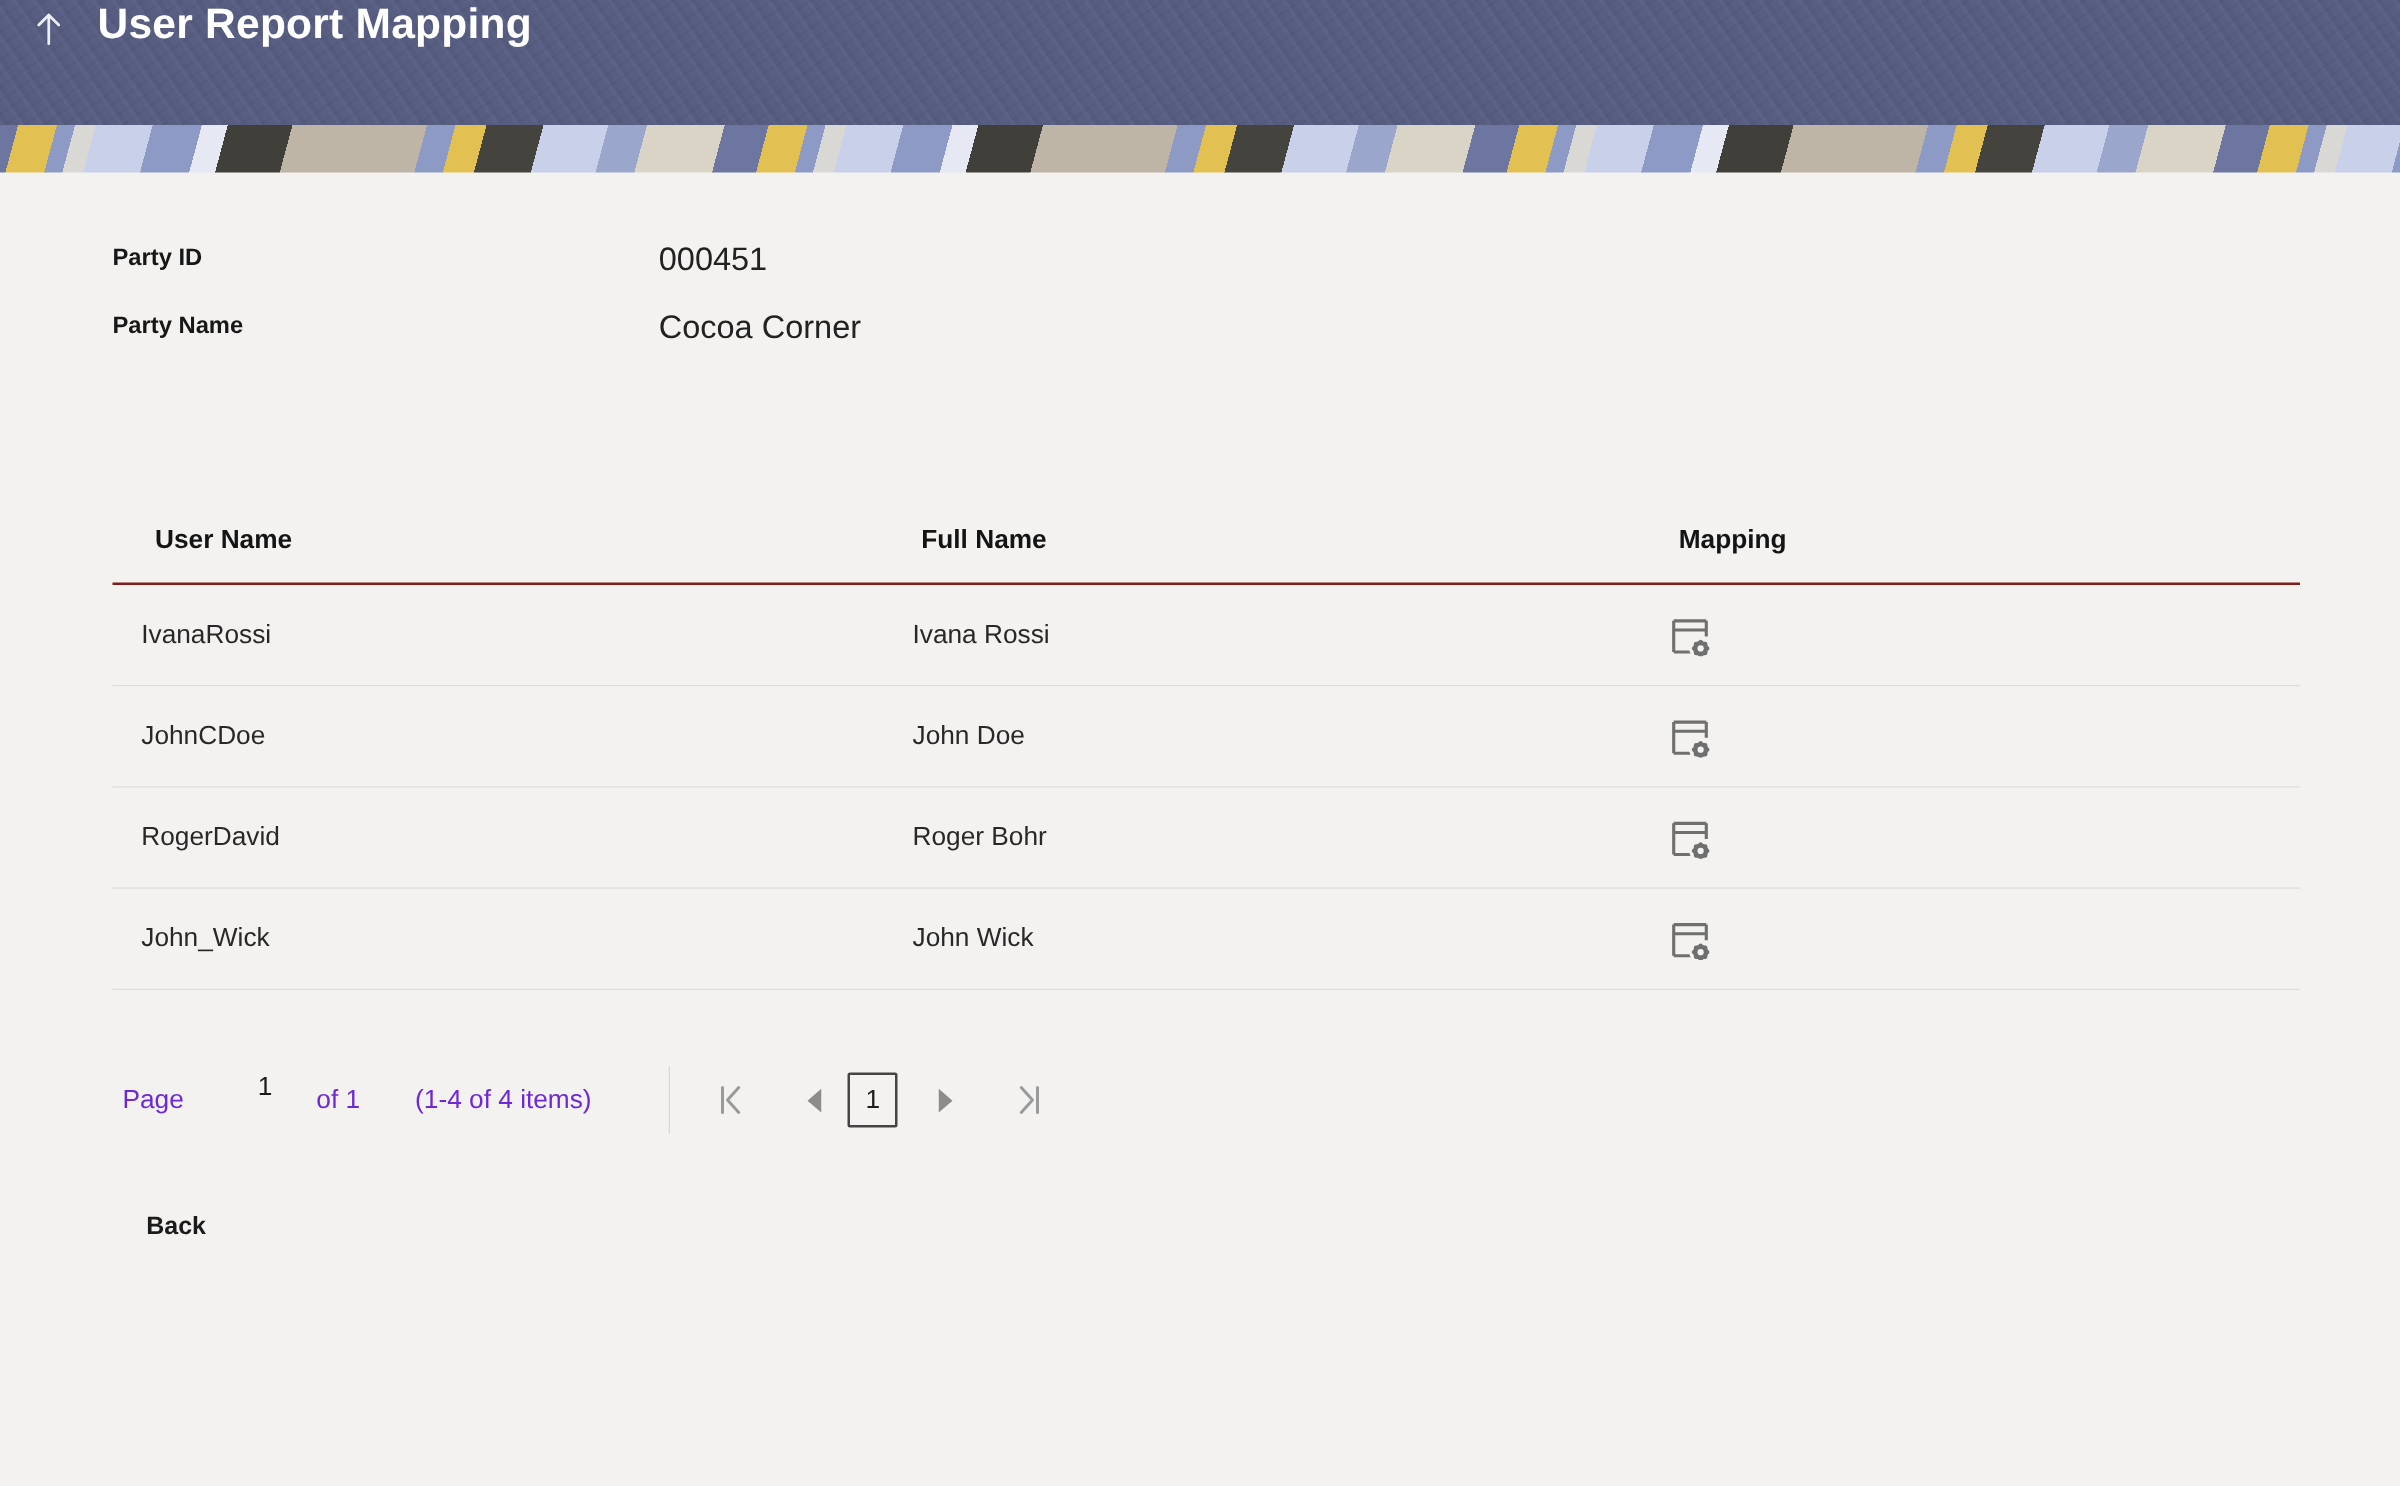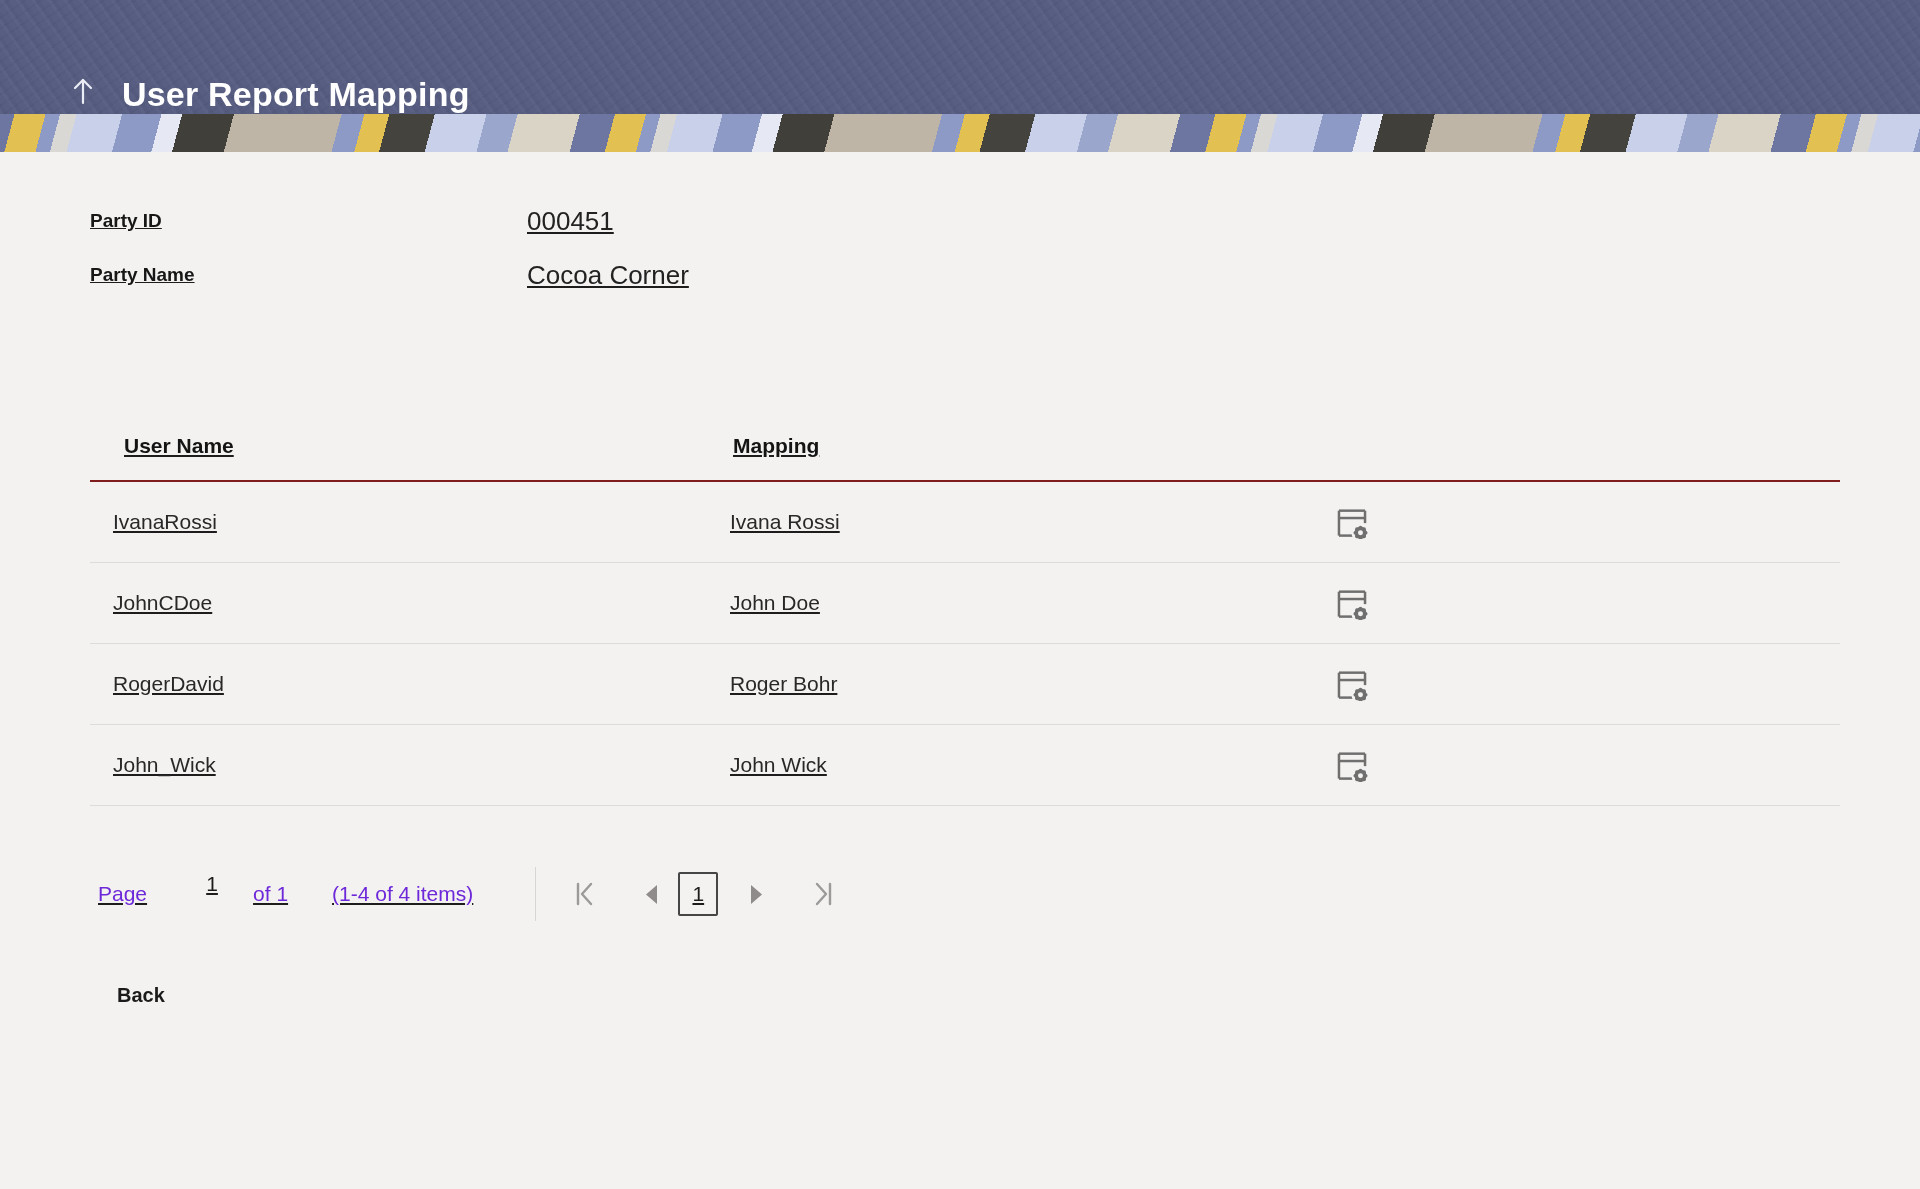--- a/index.html
+++ b/index.html
@@ -1,41 +1,40 @@
 <!DOCTYPE html>
 <html><head>
 <meta charset="utf-8">
 <style>
   * { margin:0; padding:0; box-sizing:border-box; }
   html,body { width:1920px; height:1189px; overflow:hidden; }
   body { font-family:"Liberation Sans", sans-serif; background:#f4f2f0; color:#1d1d1d; }
 
   
   .topbar {
-    height:114px; background:#575e82; display:flex; align-items:flex-end;
+    height:100px; background:#575e82; display:flex; align-items:flex-start;
     background-image:
       repeating-linear-gradient(55deg, rgba(255,255,255,0.025) 0 3px, rgba(0,0,0,0.03) 3px 7px, rgba(0,0,0,0) 7px 13px),
       repeating-linear-gradient(-35deg, rgba(0,0,0,0.035) 0 2px, rgba(0,0,0,0) 2px 9px);
-    padding-left: 44px;
   }
   .back-arrow { width:46px; height:46px; margin-left:16px; display:flex; align-items:center; justify-content:center; cursor:pointer; }
   .page-title { color:#ffffff; font-size:34px; font-weight:700; margin-left:16px; letter-spacing:0.2px; }
 
   
   .banner {
     height:38px;
     background:repeating-linear-gradient(105deg,
       #6d76a0 0 14px, #e3c052 14px 44px, #8d9ac5 44px 58px, #d9d8d4 58px 74px,
       #c9d0ea 74px 118px, #8d9ac5 118px 156px, #e6e9f3 156px 176px, #413f3a 176px 226px,
       #beb5a6 226px 330px, #8d9ac5 330px 352px, #e3c052 352px 376px, #45433e 376px 420px,
       #c9d0ea 420px 470px, #9aa6cc 470px 500px, #d9d4c6 500px 560px, #6d76a0 560px 580px);
   }
 
   
-  .content { padding-left:90px; padding-right:80px;text-decoration:underline; }
+  .content { padding-left:90px; padding-right:80px; }
 
   .party-info { margin-top:56px; }
   .info-row { display:flex; align-items:center; height:26px; margin-bottom:28px; }
   .info-label { width:437px; font-size:19px; font-weight:700; color:#171717; }
   .info-value { font-size:26px; color:#222222; }
 
   
   .user-table { margin-top:124px; width:1750px; }
   .thead { display:flex; height:70px; align-items:center; border-bottom:2px solid #7f1d1d; }
   .th { font-size:21px; font-weight:700; color:#141414; }
@@ -96,20 +95,21 @@
       </div>
       <div class="info-row">
         <div class="info-label">Party Name</div>
         <div class="info-value">Cocoa Corner</div>
       </div>
     </div>
 
     <div class="user-table">
       <div class="thead">
         <div class="th th-user">User Name</div>
+        <div class="th th-full">Full Name</div>
         <div class="th th-mapping">Mapping</div>
       </div>
 
       <div class="trow">
         <div class="td td-user">IvanaRossi</div>
         <div class="td td-full">Ivana Rossi</div>
         <div class="td td-mapping">
           <button class="map-btn">
             <svg width="32" height="34" viewBox="0 0 28 30">
               <g fill="none" stroke="#6f6f6f" stroke-width="2.2">

